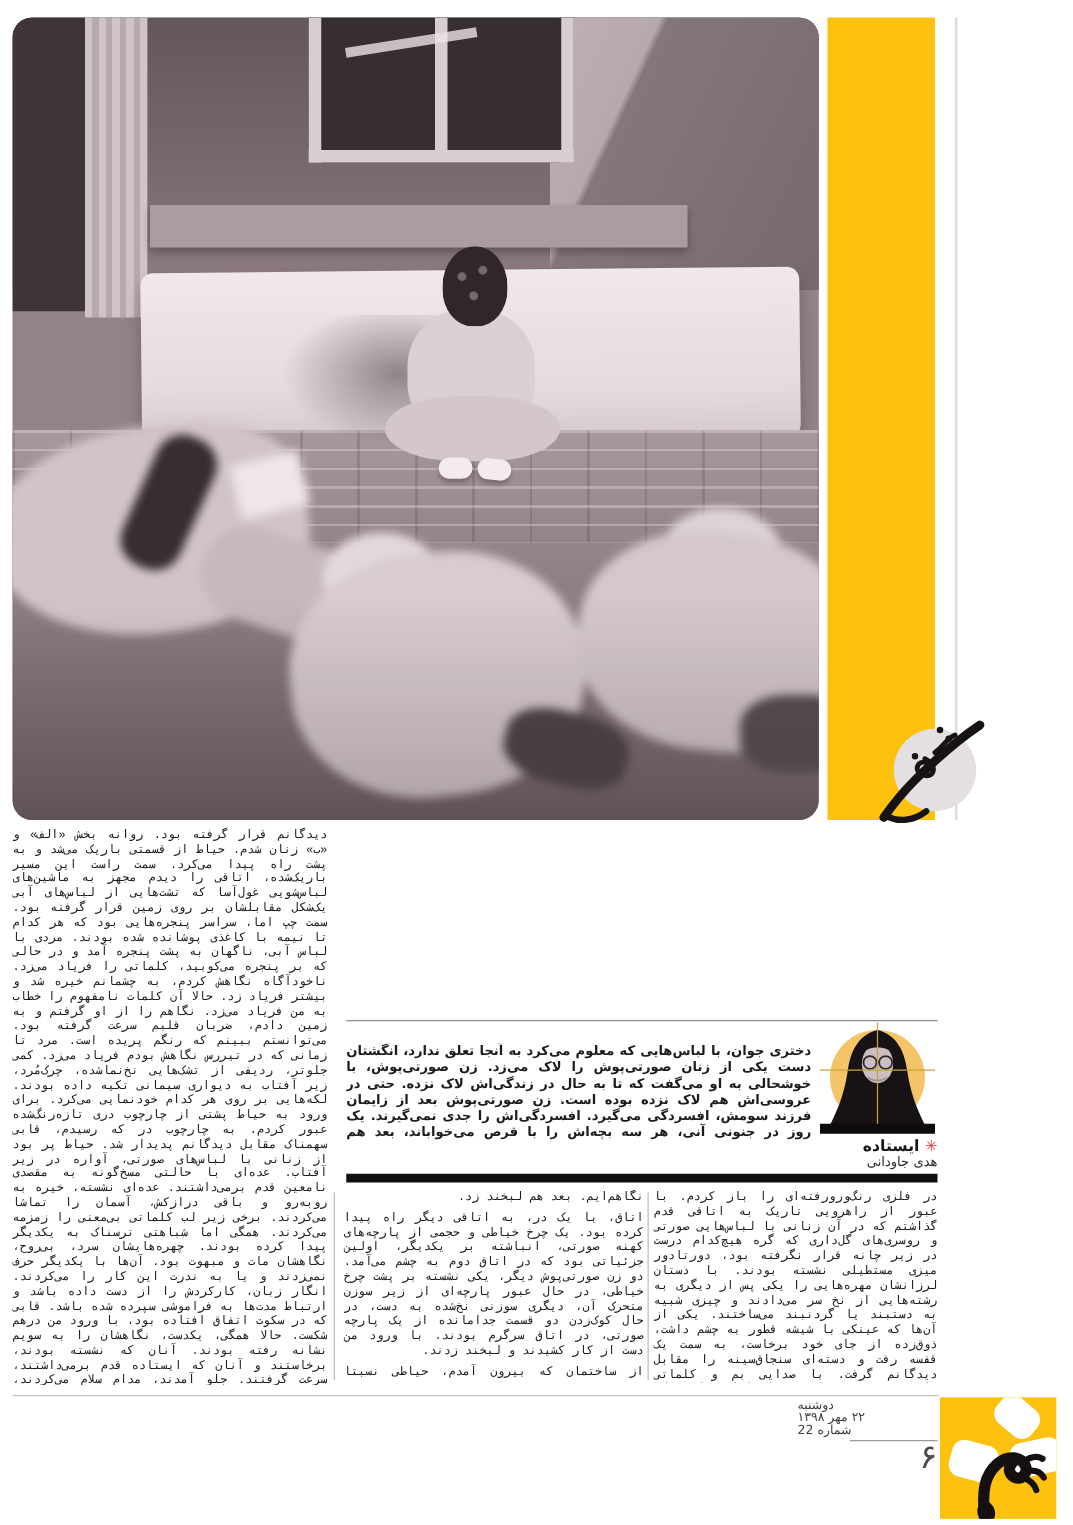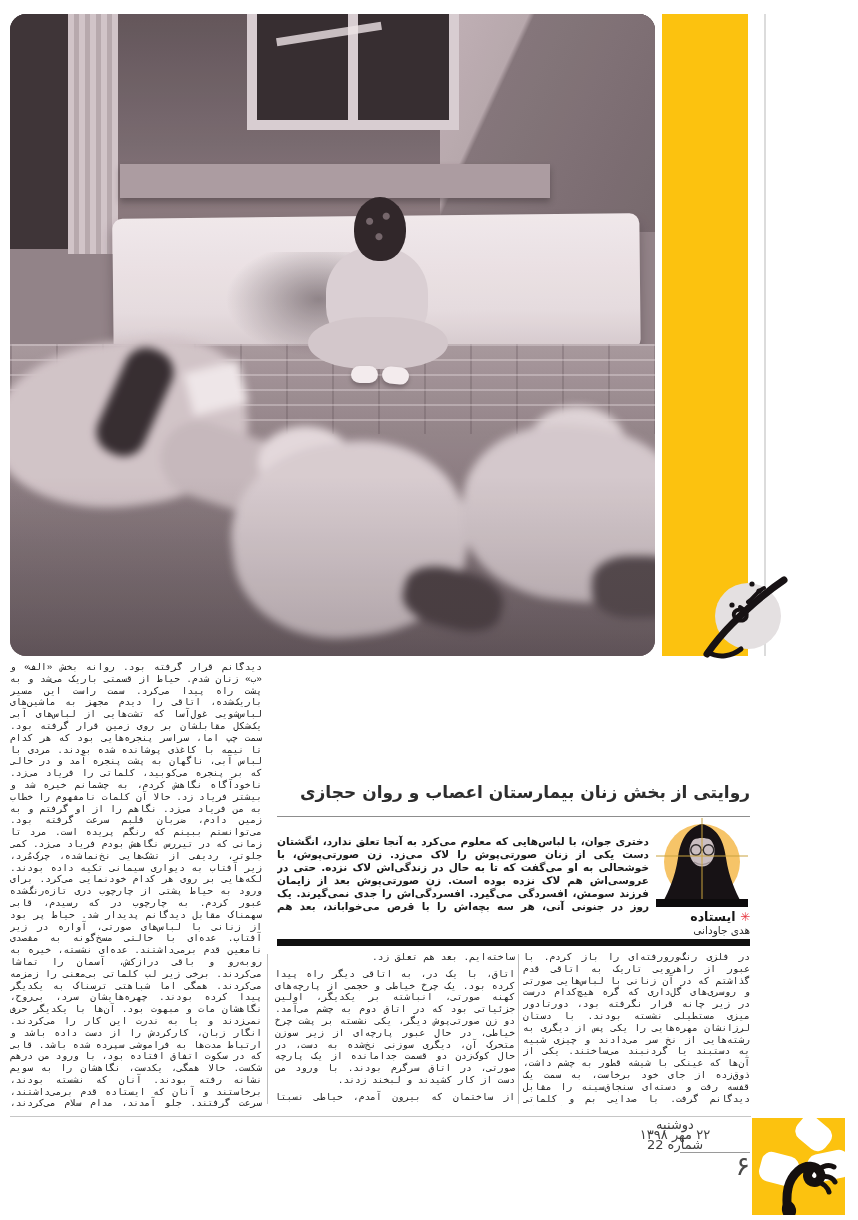--- a/index.html
+++ b/index.html
@@ -94,22 +94,22 @@
   .col-first{left:523px;top:952px;width:227px;height:154px;}
   .col-second{left:275px;top:952px;width:240px;height:154px;}
   .col-cont{left:10px;top:662px;width:252px;height:446px;}
   .col p{margin:0;}
   .col p + p{margin-top:5px;}
   .colrule1{left:267px;top:954px;width:1px;height:150px;background:#bdbdbd;}
   .colrule2{left:518px;top:954px;width:1px;height:150px;background:#bdbdbd;}
 
   
   .footrule{left:10px;top:1116px;width:741px;height:1px;background:#c6c6c6;}
-  .dateblock{left:620px;top:1120px;width:110px;text-align:center;direction:rtl;
-             font-size:13px;line-height:10px;color:#3f3f3f;}
+  .dateblock{left:638px;top:1120px;width:110px;text-align:left;direction:rtl;
+             font-size:10px;line-height:10px;color:#3f3f3f;}
   .daterule{left:680px;top:1152px;width:70px;height:1px;background:#9a9a9a;}
   .pagenum{left:640px;top:1150px;width:110px;text-align:right;direction:rtl;
            font-size:27px;font-weight:400;color:#4a4a4a;}
   .footlogo{left:752px;top:1118px;width:93px;height:97px;background:#fcc20f;}
 </style>
 </head>
 <body>
 
 <div class="page">
 
@@ -155,21 +155,20 @@
     <circle cx="60" cy="44" r="33" fill="#e4e0e1"></circle>
     <path d="M 96 8 C 78 20 62 34 44 52 C 35 61 26 72 19 82" stroke="#171214" stroke-width="7" fill="none" stroke-linecap="round"></path>
     <path d="M 54 38 c -9 -2 -11 7 -4 10 c 9 3 13 -7 2 -13" stroke="#171214" stroke-width="4" fill="none" stroke-linecap="round"></path>
     <path d="M 76 16 c -7 3 -9 9 -16 14" stroke="#171214" stroke-width="4" fill="none" stroke-linecap="round"></path>
     <path d="M 20 80 c 11 7 24 4 33 -3" stroke="#171214" stroke-width="5" fill="none" stroke-linecap="round"></path>
     <circle cx="64" cy="12" r="2.6" fill="#171214"></circle>
     <circle cx="71" cy="19" r="2.6" fill="#171214"></circle>
     <circle cx="44" cy="33" r="2.6" fill="#171214"></circle>
   </svg>
 
-  <div class="abs subtitle">روایتی از بخش زنان بیمارستان اعصاب و روان حجازی</div>
   <div class="abs rule-sub"></div>
 
   <div class="abs lede">دختری جوان، با لباس‌هایی که معلوم می‌کرد به آنجا تعلق ندارد، انگشتان دست یکی از زنان صورتی‌پوش را لاک می‌زد. زن صورتی‌پوش، با خوشحالی به او می‌گفت که تا به حال در زندگی‌اش لاک نزده. حتی در عروسی‌اش هم لاک نزده بوده است. زن صورتی‌پوش بعد از زایمان فرزند سومش، افسردگی می‌گیرد. افسردگی‌اش را جدی نمی‌گیرند. یک روز در جنونی آنی، هر سه بچه‌اش را با قرص می‌خواباند، بعد هم خفه‌شان می‌کند...</div>
 
   <svg class="abs avatar" viewBox="0 0 92 82" aria-hidden="true">
     <circle cx="46" cy="44" r="38" fill="#f6c468"></circle>
     <path d="M 46 6 C 30 10 24 24 22 40 C 19 60 12 74 8 82 L 84 82 C 80 74 73 60 70 40 C 68 24 62 10 46 6 Z" fill="#171215"></path>
     <ellipse cx="46" cy="33" rx="12.5" ry="15.5" fill="#cabec1"></ellipse>
     <path d="M 33 26 C 36 18 56 18 59 26 L 59 22 C 54 14 38 14 33 22 Z" fill="#171215"></path>
     <circle cx="40" cy="32" r="5.2" fill="none" stroke="#2e2a2b" stroke-width="1.4"></circle>
@@ -184,21 +183,21 @@
   <div class="abs byline">
     <div class="pub"><span class="marker">✳</span> <span>ایستاده</span></div>
     <div class="author">هدی جاودانی</div>
   </div>
 
   <div class="abs thickbar"></div>
 
   <div class="abs col col-first">در فلزی رنگ‌ورورفته‌ای را باز کردم. با عبور از راهرویی تاریک به اتاقی قدم گذاشتم که در آن زنانی با لباس‌هایی صورتی و روسری‌های گل‌داری که گره هیچ‌کدام درست در زیر چانه قرار نگرفته بود، دورتادور میزی مستطیلی نشسته بودند. با دستان لرزانشان مهره‌هایی را یکی پس از دیگری به رشته‌هایی از نخ سر می‌دادند و چیزی شبیه به دستبند یا گردنبند می‌ساختند. یکی از آن‌ها که عینکی با شیشه قطور به چشم داشت، ذوق‌زده از جای خود برخاست، به سمت یک قفسه رفت و دسته‌ای سنجاق‌سینه را مقابل دیدگانم گرفت. با صدایی بم و کلماتی نامفهوم به سنجاق‌سینه‌ها اشاره کرد که یعنی این‌ها را ما</div>
 
   <div class="abs col col-second">
-    <p>ساخته‌ایم. بعد هم تعلق زد.</p>
+    <p>نگاهم‌ایم. بعد هم لبخند زد.</p>
     <p>اتاق، با یک در، به اتاقی دیگر راه پیدا کرده بود. یک چرخ خیاطی و حجمی از پارچه‌های کهنه صورتی، انباشته بر یکدیگر، اولین جزئیاتی بود که در اتاق دوم به چشم می‌آمد. دو زن صورتی‌پوش دیگر، یکی نشسته بر پشت چرخ خیاطی، در حال عبور پارچه‌ای از زیر سوزن متحرک آن، دیگری سوزنی نخ‌شده به دست، در حال کوک‌زدن دو قسمت جدامانده از یک پارچه صورتی، در اتاق سرگرم بودند. با ورود من دست از کار کشیدند و لبخند زدند.</p>
     <p>از ساختمان که بیرون آمدم، حیاطی نسبتا مربعی روسری</p>
   </div>
 
   <div class="abs col col-cont">دیدگانم قرار گرفته بود. روانه بخش «الف» و «ب» زنان شدم. حیاط از قسمتی باریک می‌شد و به پشت راه پیدا می‌کرد. سمت راست این مسیر باریک‌شده، اتاقی را دیدم مجهز به ماشین‌های لباس‌شویی غول‌آسا که تشت‌هایی از لباس‌های آبی یک‌شکل مقابلشان بر روی زمین قرار گرفته بود. سمت چپ اما، سراسر پنجره‌هایی بود که هر کدام تا نیمه با کاغذی پوشانده شده بودند. مردی با لباس آبی، ناگهان به پشت پنجره آمد و در حالی که بر پنجره می‌کوبید، کلماتی را فریاد می‌زد. ناخودآگاه نگاهش کردم، به چشمانم خیره شد و بیشتر فریاد زد. حالا آن کلمات نامفهوم را خطاب به من فریاد می‌زد. نگاهم را از او گرفتم و به زمین دادم، ضربان قلبم سرعت گرفته بود. می‌توانستم ببینم که رنگم پریده است. مرد تا زمانی که در تیررس نگاهش بودم فریاد می‌زد. کمی جلوتر، ردیفی از تشک‌هایی نخ‌نماشده، چرک‌مُرد، زیر آفتاب به دیواری سیمانی تکیه داده بودند. لکه‌هایی بر روی هر کدام خودنمایی می‌کرد. برای ورود به حیاط پشتی از چارچوب دری تازه‌رنگ‌شده عبور کردم. به چارچوب در که رسیدم، قابی سهمناک مقابل دیدگانم پدیدار شد. حیاط پر بود از زنانی با لباس‌های صورتی، آواره در زیر آفتاب. عده‌ای با حالتی مسخ‌گونه به مقصدی نامعین قدم برمی‌داشتند. عده‌ای نشسته، خیره به روبه‌رو و باقی درازکش، آسمان را تماشا می‌کردند. برخی زیر لب کلماتی بی‌معنی را زمزمه می‌کردند. همگی اما شباهتی ترسناک به یکدیگر پیدا کرده بودند. چهره‌هایشان سرد، بی‌روح، نگاهشان مات و مبهوت بود. آن‌ها با یکدیگر حرف نمی‌زدند و یا به ندرت این کار را می‌کردند. انگار زبان، کارکردش را از دست داده باشد و ارتباط مدت‌ها به فراموشی سپرده شده باشد. قابی که در سکوت اتفاق افتاده بود، با ورود من درهم شکست. حالا همگی، یکدست، نگاهشان را به سویم نشانه رفته بودند. آنان که نشسته بودند، برخاستند و آنان که ایستاده قدم برمی‌داشتند، سرعت گرفتند. جلو آمدند، مدام سلام می‌کردند، حتی زمانی که پاسخشان را</div>
 
   <div class="abs colrule1"></div>
   <div class="abs colrule2"></div>
 
   <div class="abs footrule"></div>

